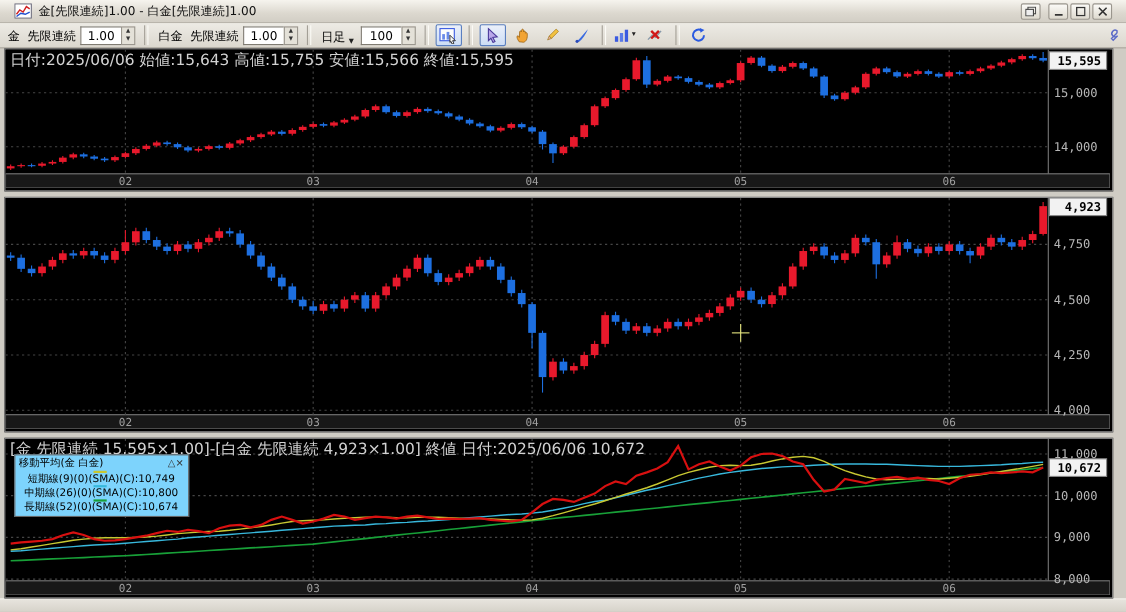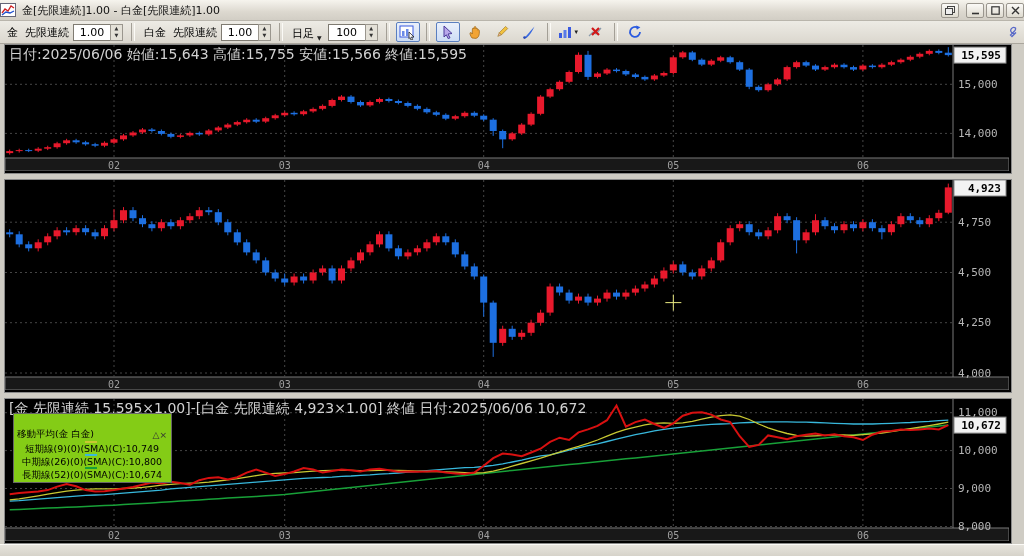--- a/index.html
+++ b/index.html
@@ -1,19 +1,19 @@
 <!DOCTYPE html>
 <html><head>
 <meta charset="utf-8">
 <style>
   html,body{margin:0;padding:0;width:1024px;height:556px;overflow:hidden;
     font-family:"DejaVu Sans",sans-serif;background:#cfccc4;}
   .window{width:1024px;height:556px;display:flex;flex-direction:column;background:#cfccc4;}
   
-  .titlebar{height:20px;flex:0 0 20px;display:flex;align-items:center;padding:0 0;
+  .titlebar{height:20px;flex:0 0 20px;display:flex;align-items:center;padding:0 13px;
     background:linear-gradient(#f6f4ee,#dcd8cf 60%,#d2cec5);border-bottom:1px solid #b9b5ac;}
   .app-icon{width:18px;height:14px;margin-right:4px;display:inline-flex;}
   .title{font-size:11px;color:#111;flex:1 1 auto;white-space:nowrap;overflow:hidden;}
   .winbtns{display:flex;gap:2px;align-items:center;}
   .winbtn{width:18px;height:15px;border:1px solid #9a968e;border-radius:2px;
     background:linear-gradient(#fbfaf7,#dedacf);display:flex;align-items:center;justify-content:center;padding:0;}
   .winbtn svg{display:block;}
   .winbtn.first{margin-right:5px;}
   
   .toolbar{height:22px;flex:0 0 22px;display:flex;align-items:center;gap:3px;padding:0 4px;
@@ -37,22 +37,22 @@
   .content{flex:1 1 auto;padding:0 12px 0 4px;display:flex;flex-direction:column;}
   .panel{position:relative;background:#000;border:1px solid #8a8a8a;box-sizing:border-box;}
   .panel.p0{height:130px;flex:0 0 130px;}
   .panel.p1{height:214px;flex:0 0 214px;margin-top:5px;}
   .panel.p2{height:146px;flex:0 0 146px;margin-top:5px;}
   .phead{position:absolute;top:1px;left:4px;z-index:3;font-size:14px;color:#d2d2d2;white-space:nowrap;
     font-family:"DejaVu Sans",sans-serif;letter-spacing:0;}
   svg.plot{position:absolute;left:0;top:0;}
   svg text{font-family:"DejaVu Sans Mono","DejaVu Sans",sans-serif;}
   
-  .legend{position:absolute;left:8px;top:14px;z-index:4;background:#84cc16;border:1px solid #666;
-    padding:14px 4px 2px 3px;min-width:150px;}
+  .legend{position:absolute;left:8px;top:14px;z-index:4;background:#7dd3fc;border:1px solid #666;
+    padding:1px 4px 2px 3px;min-width:150px;}
   .lg-head{display:flex;align-items:center;font-size:9.5px;color:#000;}
   .lg-head .lg-title{flex:1 1 auto;margin-right:10px;}
   .lg-btns{font-size:9px;color:#333;}
   .lg-item{display:flex;align-items:center;font-size:9.5px;color:#000;line-height:11px;flex-direction:column;}
   .sw{display:inline-block;width:12px;height:2px;margin-right:3px;}
   
   .statusbar{height:14px;flex:0 0 14px;background:linear-gradient(#e7e4dd,#d2cec5);border-top:1px solid #fbfaf6;}
 </style>
 </head>
 <body>

